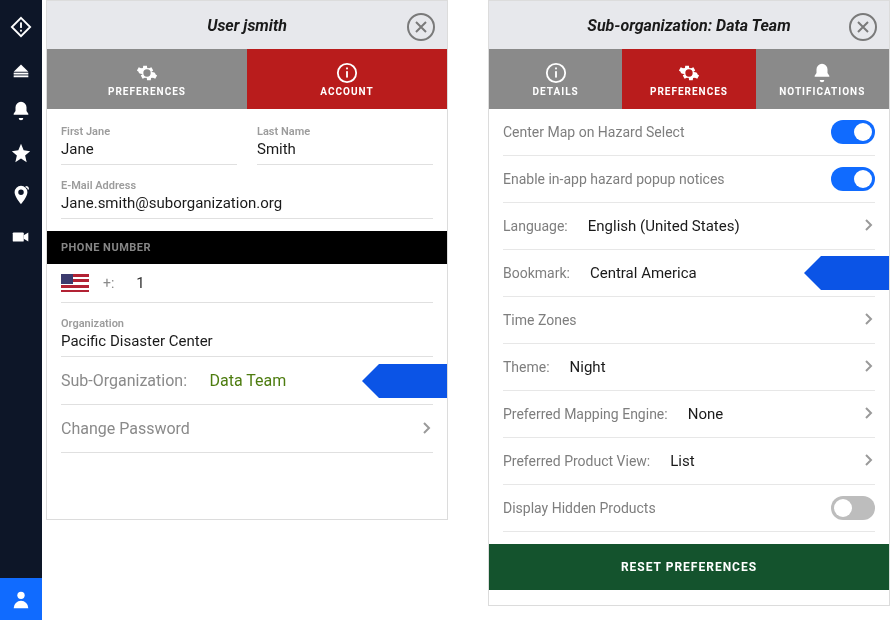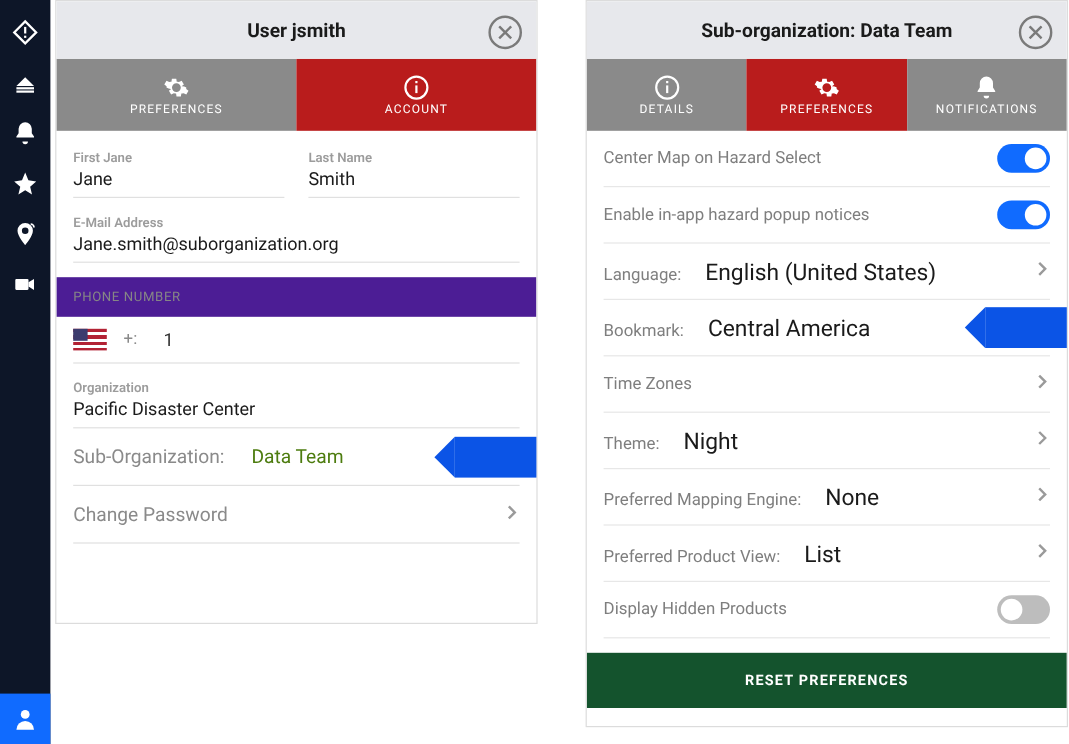--- a/index.html
+++ b/index.html
@@ -49,20 +49,21 @@
     display:flex;
     align-items:center;
     position:relative;
   }
   .panel-title{
     flex:1;
     text-align:center;
     font-weight:700;
     font-size:16px;
     color:#1a1a1a;
+    font-style:italic;
   }
   .close-btn{
     position:absolute;right:12px;top:12px;
     width:24px;height:24px;
     border:2px solid #7a7a7a;border-radius:50%;
     display:flex;align-items:center;justify-content:center;
     color:#7a7a7a;cursor:pointer;
     background:#e7e8ec;
   }
   .close-btn svg{width:12px;height:12px;stroke:#7a7a7a;stroke-width:2;fill:none;}
@@ -76,32 +77,32 @@
     flex-direction:column;
     align-items:center;
     justify-content:center;
     gap:2px;
     cursor:pointer;
     font-size:10px;
     letter-spacing:1px;
   }
   .tab.active{background:#b91c1c;}
   .tab svg{width:22px;height:22px;fill:#fff;}
-  .tab-label{font-weight:400;}
+  .tab-label{font-weight:700;}
   
   .body{padding:12px 14px;display:flex;flex-direction:column;}
   .row-2{display:flex;gap:20px;}
   .field{flex:1;border-bottom:1px solid #e0e0e0;padding:4px 0 6px;}
   .lbl{font-size:11px;color:#9c9c9c;font-weight:600;}
   .val{font-size:15px;color:#1a1a1a;padding-top:2px;}
   .section-hdr{
-    background:#4c1d95;
+    background:#000000;
     margin:12px -14px 0;
     padding:10px 14px;
-    font-size:11px;color:#868686;font-weight:400;letter-spacing:.5px;
+    font-size:11px;color:#868686;font-weight:700;letter-spacing:.5px;
   }
   .phone-row{display:flex;align-items:center;gap:14px;border-bottom:1px solid #e0e0e0;padding:10px 0;}
   .flag{width:28px;height:18px;background:linear-gradient(#b22234 0 15%,#fff 15% 30%,#b22234 30% 45%,#fff 45% 60%,#b22234 60% 75%,#fff 75% 90%,#b22234 90% 100%);position:relative;}
   .flag::before{content:"";position:absolute;left:0;top:0;width:12px;height:10px;background:#3c3b6e;}
   .cc-lbl{color:#8a8a8a;}
   .cc-val{color:#333;font-size:15px;margin-left:8px;}
   .list-row{
     display:flex;align-items:center;justify-content:space-between;
     border-bottom:1px solid #e0e0e0;
     padding:14px 0;
@@ -125,21 +126,21 @@
   
   .pref-body{padding:0 14px;display:flex;flex-direction:column;}
   .pref-row{
     display:flex;align-items:center;justify-content:space-between;
     border-bottom:1px solid #e7e7e7;
     min-height:46px;
     position:relative;
   }
   .pref-row .k{color:#7e7e7e;font-size:14px;}
   .pref-row .kv{display:flex;align-items:baseline;gap:20px;}
-  .pref-row .v{color:#1a1a1a;font-size:19px;}
+  .pref-row .v{color:#1a1a1a;font-size:15px;}
   .toggle{width:44px;height:24px;border-radius:12px;background:#106bff;position:relative;}
   .toggle::after{content:"";position:absolute;right:3px;top:3px;width:18px;height:18px;border-radius:50%;background:#fff;}
   .toggle.off{background:#bdbdbd;}
   .toggle.off::after{right:auto;left:3px;}
   .reset-btn{
     margin:12px -14px 0;
     background:#14532d;color:#fff;
     text-align:center;
     padding:16px 0;
     font-size:12px;font-weight:700;letter-spacing:1px;

